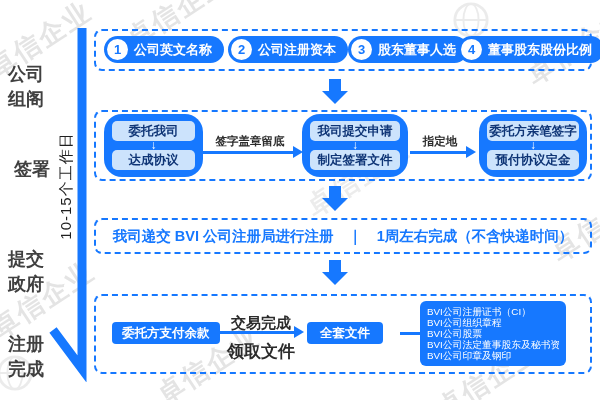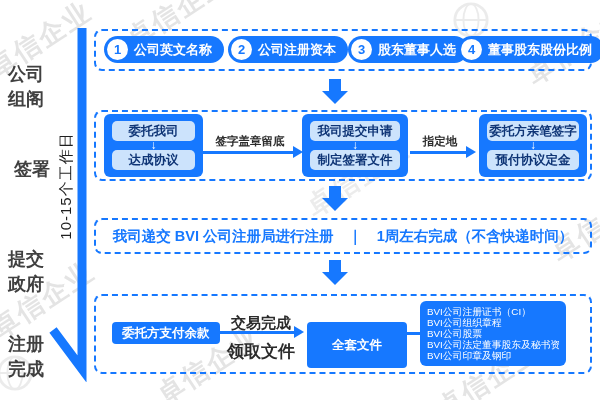--- a/index.html
+++ b/index.html
@@ -45,21 +45,21 @@
     background:#1678ff;border-radius:15px;padding:0 12px 0 3px;gap:6px;
     color:#fff;font-size:13px;font-weight:bold;white-space:nowrap;z-index:2;
   }
   .pill-num{
     width:21px;height:21px;border-radius:50%;background:#fff;color:#1678ff;
     font-size:13px;font-weight:bold;display:flex;align-items:center;
     justify-content:center;flex:0 0 21px;
   }
   
   .card{
-    position:absolute;top:114px;height:63px;background:#1678ff;border-radius:6px;
+    position:absolute;top:114px;height:63px;background:#1678ff;border-radius:18px;
     box-sizing:border-box;padding:7px 8px;display:flex;flex-direction:column;
     justify-content:space-between;z-index:2;
   }
   .card .sub{
     background:#cce3fc;border-radius:5px;height:21px;line-height:21px;
     text-align:center;color:#0f3576;font-size:12.5px;font-weight:bold;
     white-space:nowrap;overflow:hidden;
   }
   .card .mid-arrow{
     color:#ffffff;text-align:center;font-size:12px;line-height:9px;height:9px;
@@ -207,21 +207,21 @@
 
 <div class="submit-text">我司递交 BVI 公司注册局进行注册　｜　1周左右完成（不含快递时间）</div>
 
 <div class="solid-btn" style="left:112px;">委托方支付余款</div>
 
 <div class="conn-label" style="left:215px;top:314px;width:92px;font-size:15px;">交易完成</div>
 <div class="hline" style="left:220px;top:331px;width:76px;"></div>
 <div class="hhead" style="left:294px;top:326px;"></div>
 <div class="conn-label" style="left:215px;top:340px;width:92px;font-size:17px;">领取文件</div>
 
-<div class="solid-btn" style="left:307px;width:76px;padding:12px;">全套文件</div>
+<div class="solid-btn" style="left:307px;width:76px;padding:0;">全套文件</div>
 
 <div class="hline" style="left:400px;top:332px;width:20px;height:2.5px;"></div>
 
 <div class="docs-panel">
   <div class="doc-line">BVI公司注册证书（CI）</div>
   <div class="doc-line">BVI公司组织章程</div>
   <div class="doc-line">BVI公司股票</div>
   <div class="doc-line">BVI公司法定董事股东及秘书资料</div>
   <div class="doc-line">BVI公司印章及钢印</div>
 </div>

